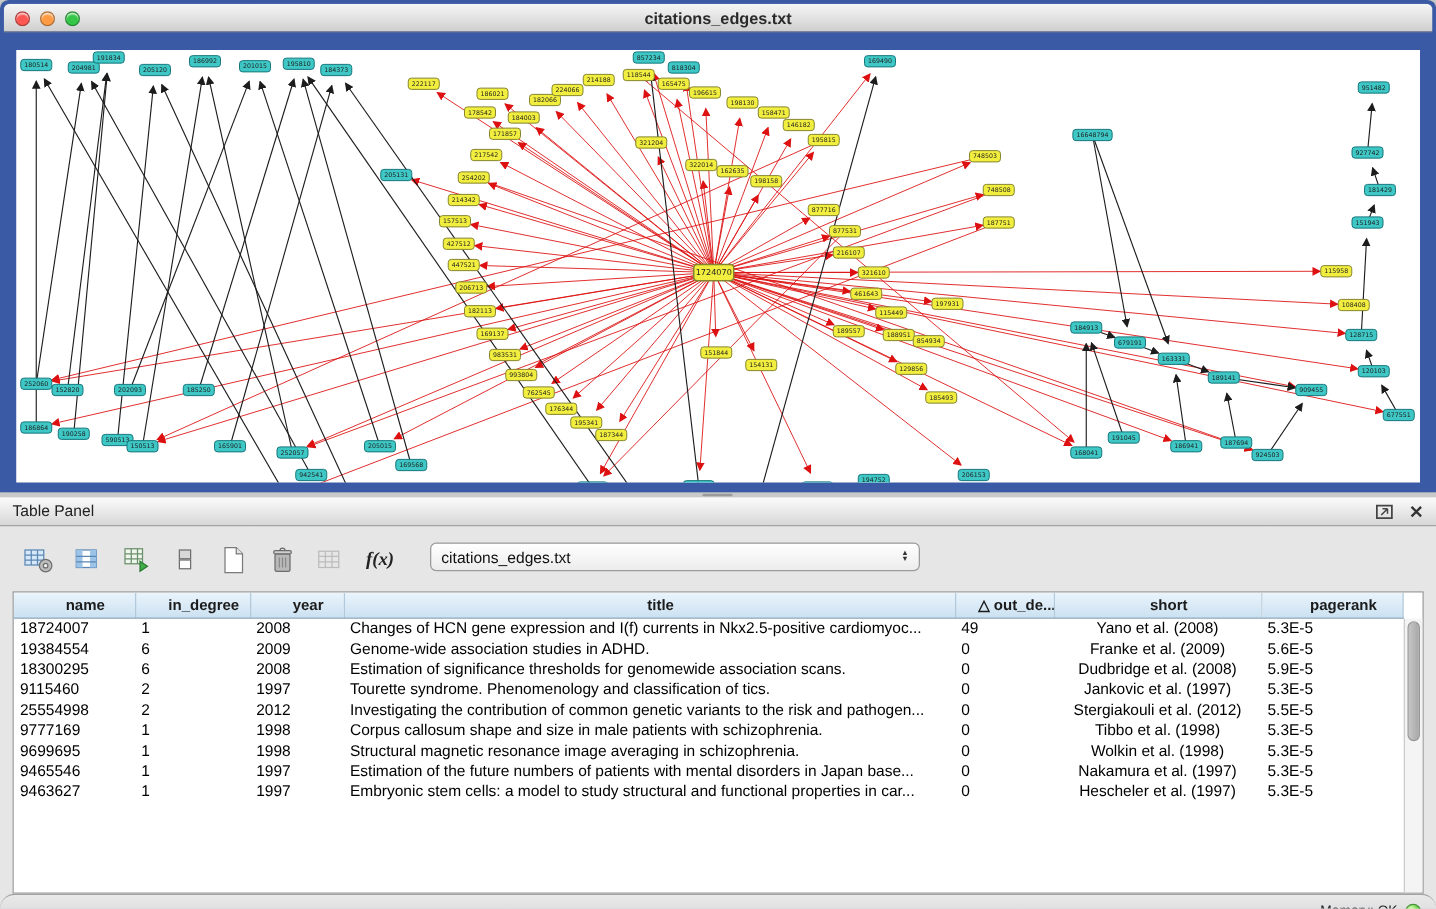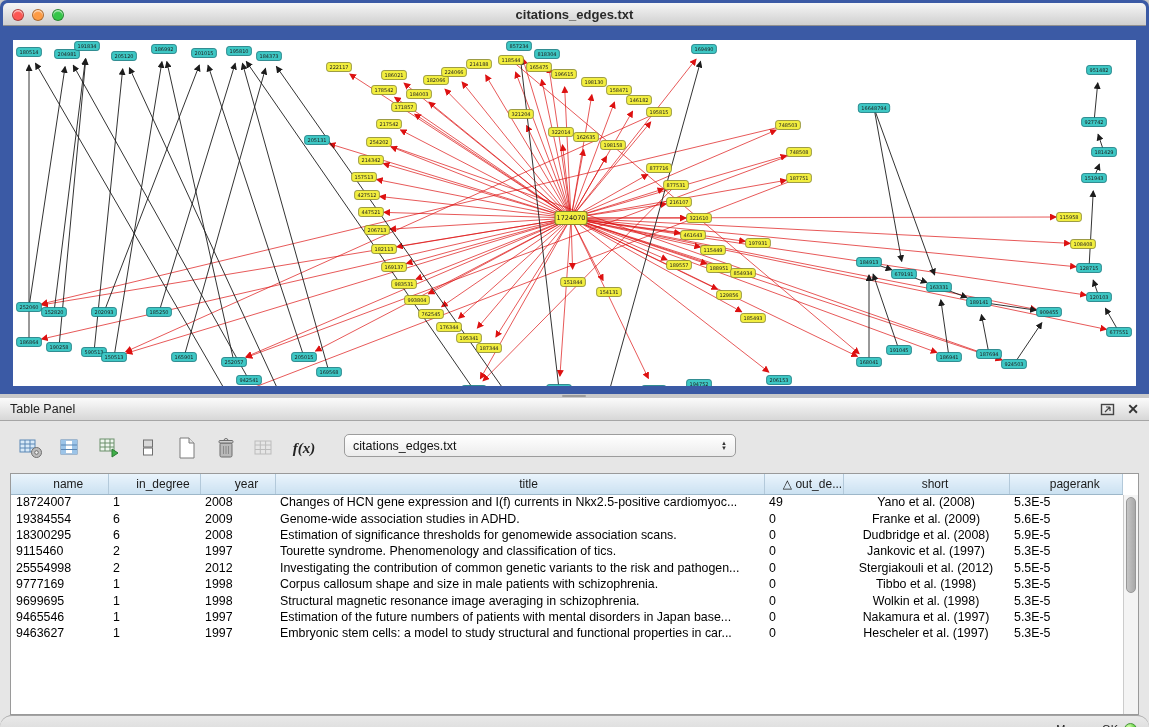--- a/index.html
+++ b/index.html
@@ -43,21 +43,21 @@
   .tool { width:30px; height:28px; display:flex; align-items:center; justify-content:center; }
   .fx { font-family:"Liberation Serif", serif; font-style:italic; font-weight:bold; font-size:15px; color:#222; }
   .dropdown { margin-left:16px; width:392px; height:23px; background:linear-gradient(#ffffff,#ececec);
     border:1px solid #9c9c9c; border-radius:5px; display:flex; align-items:center;
     font-size:12.5px; color:#111; padding:0 8px; }
   .dd-arrows { margin-left:auto; display:flex; flex-direction:column; align-items:center;
     font-size:6px; line-height:5px; color:#333; padding-left:6px; }
 
   .table-wrap { flex:1 1 auto; margin:0 10px; border:1px solid #9a9a9a; background:#fff; position:relative; overflow:hidden; }
   table.data { border-collapse:collapse; table-layout:fixed; width:calc(100% - 15px); }
-  table.data th { height:20px; font-size:12px; font-weight:normal; color:#1b1b1b; text-align:center;
+  table.data th { height:20px; font-size:12px; font-weight:bold; color:#1b1b1b; text-align:center;
     background:linear-gradient(#eaf4fc,#cbe1f1); border-right:1px solid #b3c9da; border-bottom:1px solid #9db7c9;
     overflow:hidden; white-space:nowrap;padding-left:18px; }
   table.data td { height:16.4px; font-size:12.4px; color:#000; padding:0 5px;
     white-space:nowrap; overflow:hidden; text-overflow:clip; }
   td.c-short { text-align:center; }
   .vscroll { position:absolute; top:21px; right:0; bottom:0; width:15px; background:#f4f4f4; border-left:1px solid #cccccc; }
   .vthumb { position:absolute; top:2px; left:2px; width:10px; height:96px; border-radius:5px;
     background:linear-gradient(90deg,#c6c6c6,#a8a8a8); border:1px solid #979797; }
 
   .tabs-row { flex:0 0 auto; height:29px; display:flex; align-items:center; justify-content:center; }

